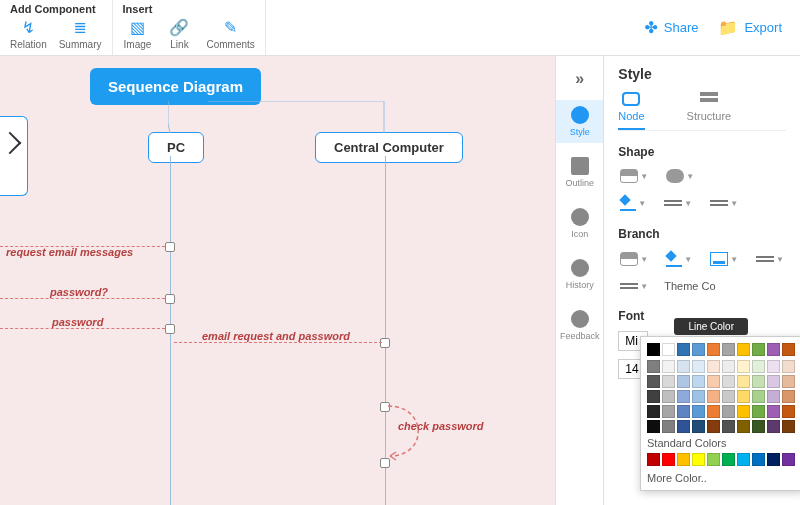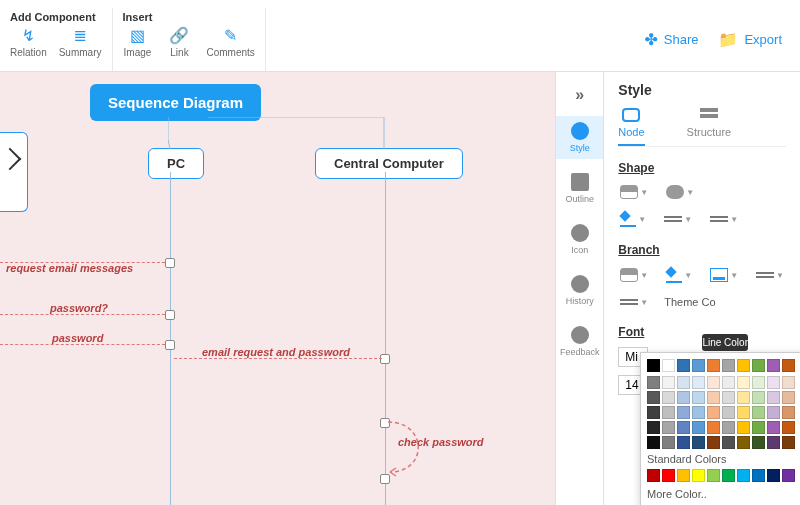--- a/index.html
+++ b/index.html
@@ -1,19 +1,19 @@
 <!DOCTYPE html>
 <html><head>
 <meta charset="utf-8">
 <style>
 * { box-sizing: border-box; margin: 0; padding: 0; }
 body { font-family: Arial, sans-serif; font-size: 12px; width: 800px; height: 505px; overflow: hidden; background: #fff; position: relative; }
 
 
-.toolbar { height: 64px; display: flex; border-bottom: 1px solid #e0e0e0; margin-top: 8px; }
+.toolbar { height: 56px; display: flex; border-bottom: 1px solid #e0e0e0; }
 .toolbar-group { padding: 0 10px; border-right: 1px solid #e8e8e8; }
 .toolbar-group-title { font-size: 11px; font-weight: bold; color: #333; padding: 3px 0 2px; }
 .toolbar-items { display: flex; gap: 12px; }
 .toolbar-item { display: flex; flex-direction: column; align-items: center; cursor: pointer; min-width: 30px; }
 .toolbar-item .ticon { width: 20px; height: 20px; display: flex; align-items: center; justify-content: center; color: #2196f3; font-size: 16px; }
 .toolbar-item .ticon.disabled { color: #ccc; }
 .toolbar-item .tlabel { font-size: 10px; color: #666; margin-top: 2px; }
 .toolbar-spacer { flex: 1; }
 .toolbar-right { display: flex; align-items: center; gap: 20px; padding-right: 18px; }
 .tr-item { display: flex; align-items: center; gap: 6px; color: #2196f3; font-size: 13px; font-weight: 500; cursor: pointer; }
@@ -50,38 +50,38 @@
 .panel-title { font-size: 14px; font-weight: bold; color: #333; margin-bottom: 10px; }
 .tabrow { display: flex; gap: 42px; border-bottom: 1px solid #eee; margin-bottom: 14px; }
 .tab { display: flex; flex-direction: column; align-items: center; gap: 4px; padding-bottom: 6px; cursor: pointer; font-size: 11px; color: #888; }
 .tab.active { color: #2196f3; border-bottom: 2px solid #2196f3; }
 .tab .tabicon { width: 18px; height: 14px; }
 .ti-node { border: 2px solid currentColor; border-radius: 4px; }
 .ti-struct { display: flex; flex-direction: column; gap: 2px; }
 .ti-struct::before, .ti-struct::after { content:""; height:4px; background: currentColor; }
 
 .section { margin-bottom: 14px; }
-.section-title { font-size: 12px; font-weight: bold; color: #333; margin-bottom: 8px; text-decoration: underline; }
+.section-title { font-size: 12px; font-weight: bold; color: #333; margin-bottom: 8px; }
 .ctrlrow { display: flex; gap: 14px; align-items: center; margin-bottom: 8px; }
 .ctrl { display: flex; align-items: center; gap: 2px; cursor: pointer; padding: 2px; }
 .ctrl .cicon { width: 18px; height: 14px; display: inline-block; }
 .ctrl .caret { font-size: 8px; color: #999; }
 .cicon.fill { background: linear-gradient(180deg,#999 50%, #fff 50%); border: 1px solid #999; border-radius:3px; }
 .cicon.pill { background:#999; border-radius:8px; }
 .cicon.pen { width:16px;height:16px; border-bottom:2px solid #2196f3; position:relative; }
 .cicon.pen::before{content:"";position:absolute;width:8px;height:8px;background:#2196f3;transform:rotate(45deg);left:1px;top:1px;}
 .cicon.lines { display:flex;flex-direction:column;gap:2px;justify-content:center;}
 .cicon.lines::before,.cicon.lines::after{content:"";height:2px;background:#777;}
 .cicon.linecolor { width:18px;height:14px; border:1px solid #999; background:#fff; position:relative;}
 .cicon.linecolor.active{ border-color:#2196f3;}
 .cicon.linecolor::after{content:"";position:absolute;bottom:1px;left:2px;right:2px;height:3px;background:#2196f3;}
 
 
 .popover { position:absolute; right: -4px; top: 280px; width: 164px; background:#fff; border:1px solid #ccc; box-shadow: 0 2px 8px rgba(0,0,0,0.2); padding: 6px; z-index: 20; }
-.tooltip { position:absolute; right: 52px; top: 262px; background:#333; color:#fff; font-size:10px; padding:3px 0; border-radius:3px; z-index:21; }
+.tooltip { position:absolute; right: 52px; top: 262px; background:#333; color:#fff; font-size:10px; padding:3px 14px; border-radius:3px; z-index:21; }
 .pop-label { font-size: 11px; color: #555; margin: 4px 0 4px; }
 .swatches { display:flex; flex-wrap: wrap; gap: 2px; }
 .sw { width: 13px; height: 13px; cursor: pointer; border: 1px solid rgba(0,0,0,0.15); }
 .morecolor { font-size: 11px; color: #555; margin-top: 6px; cursor: pointer; }
 </style>
 </head>
 <body>
 
 <div class="toolbar">
   <div class="toolbar-group">

